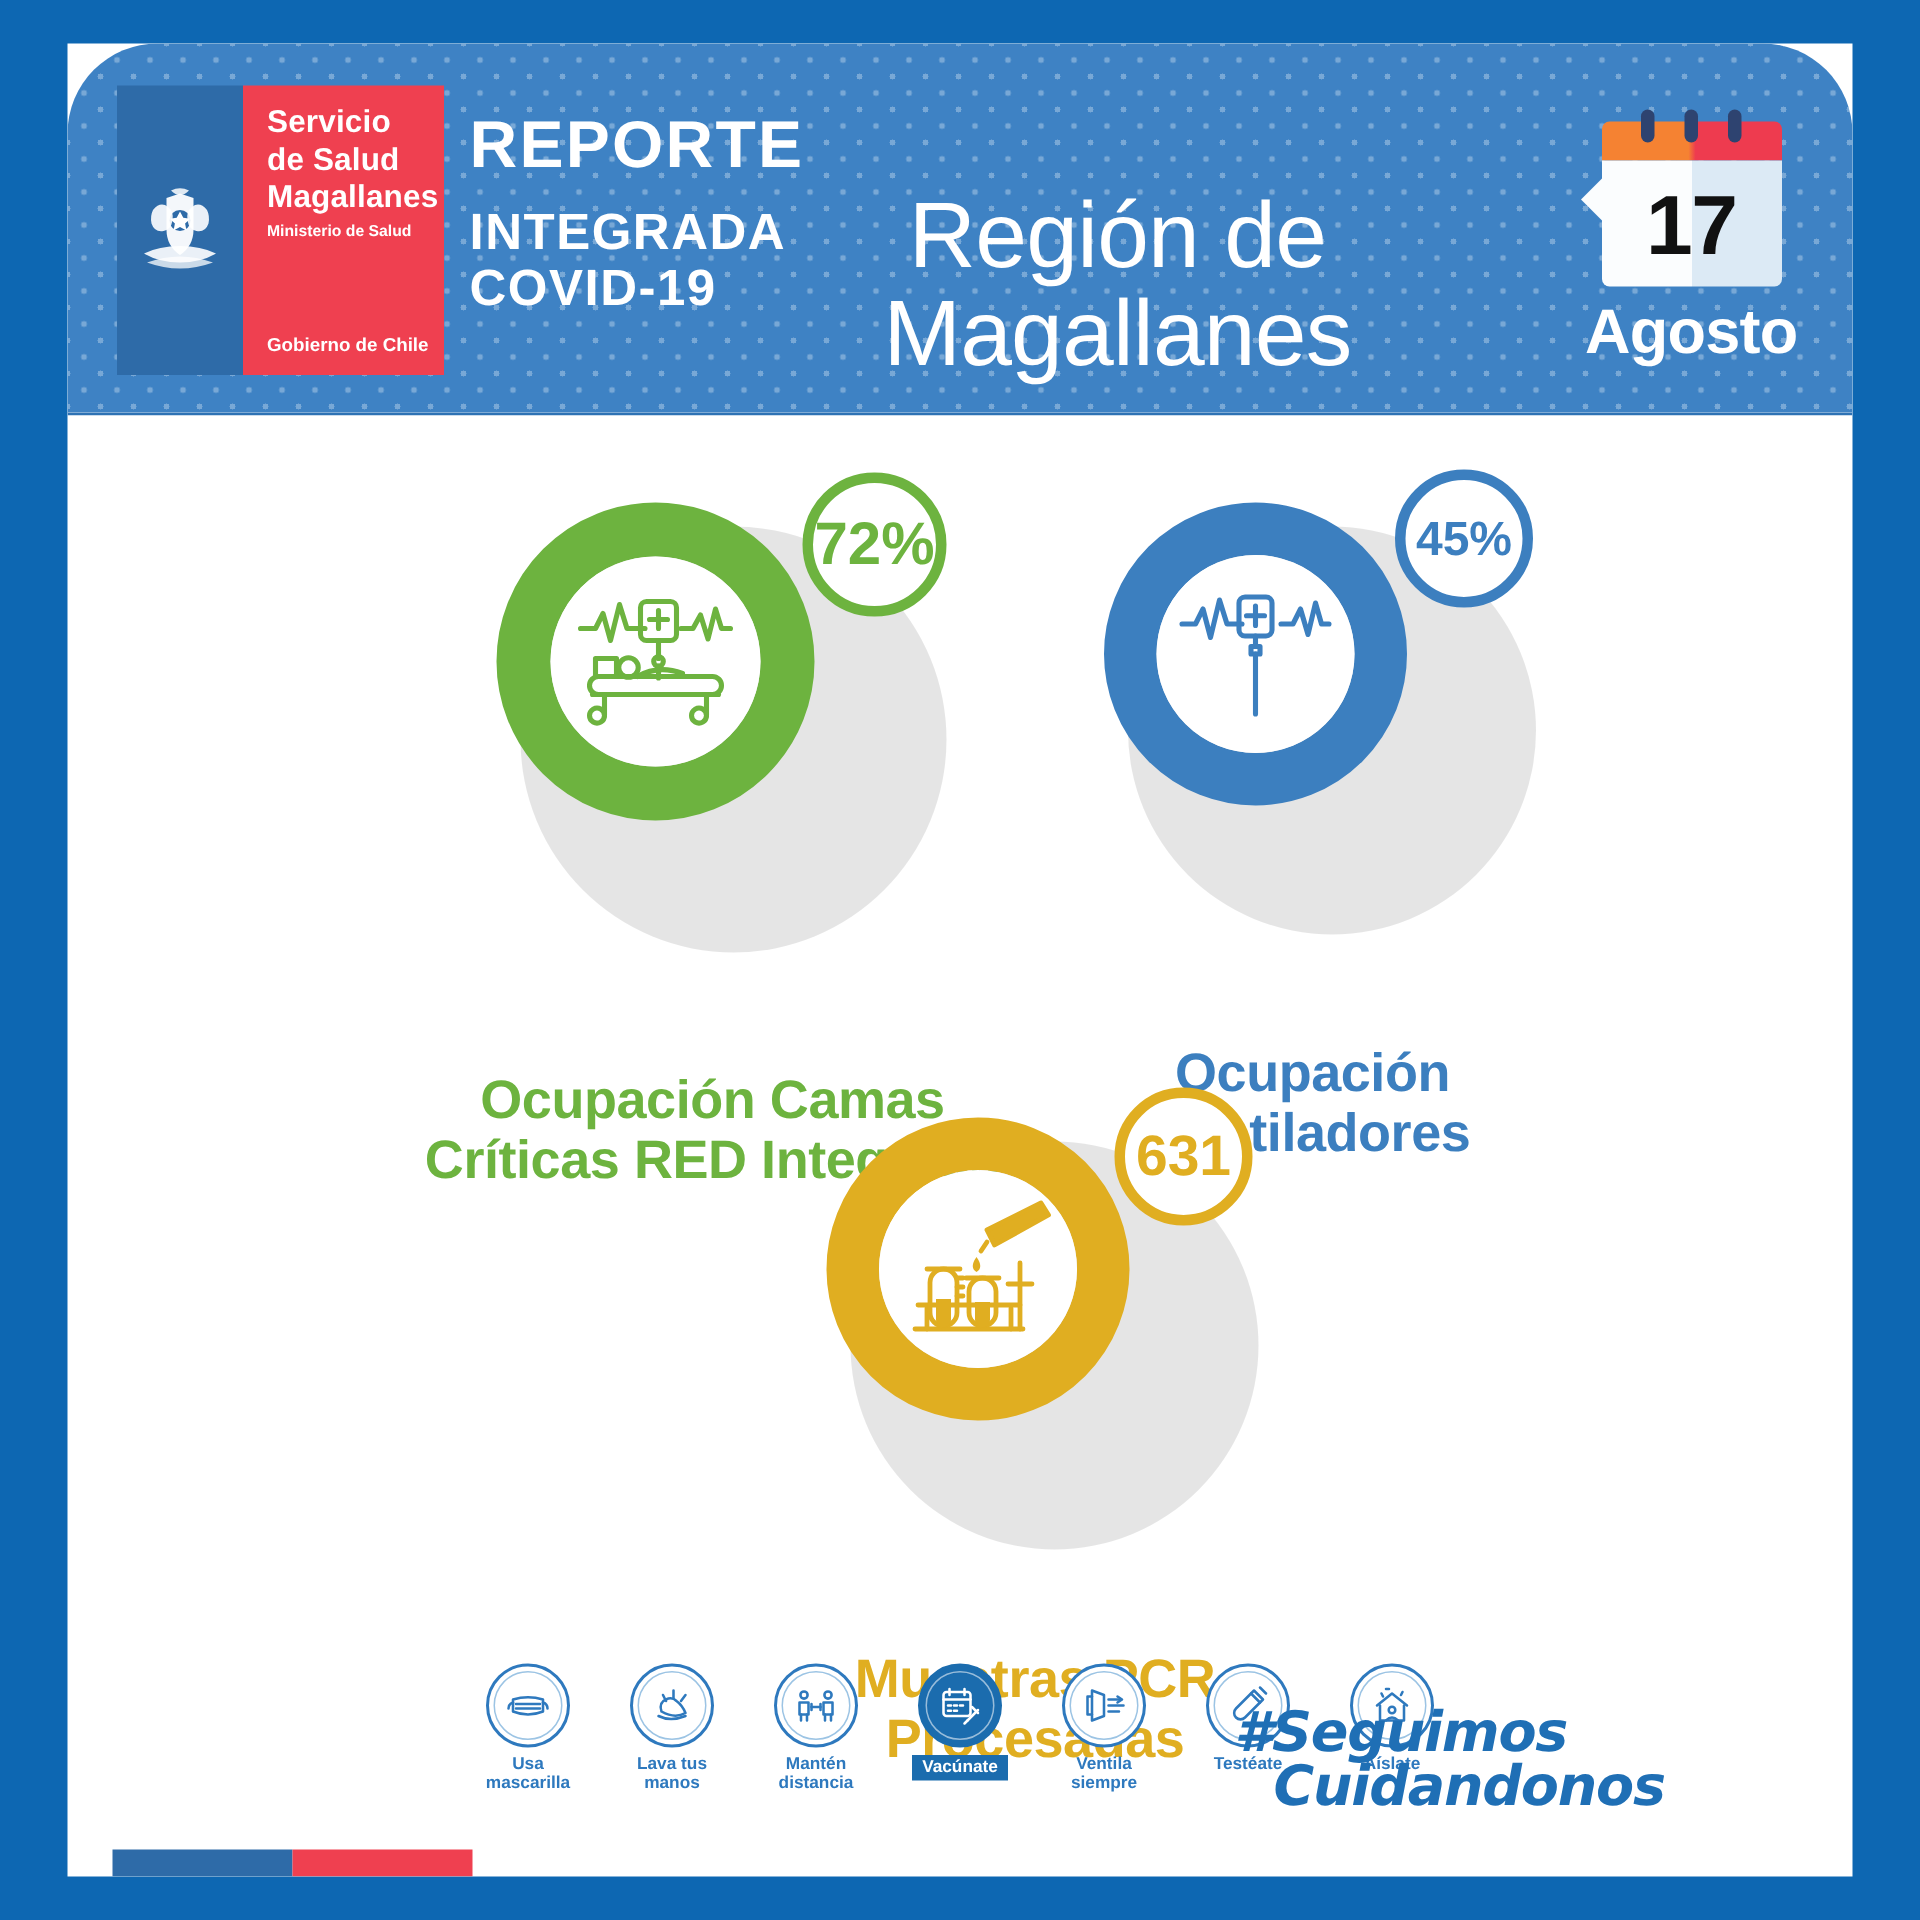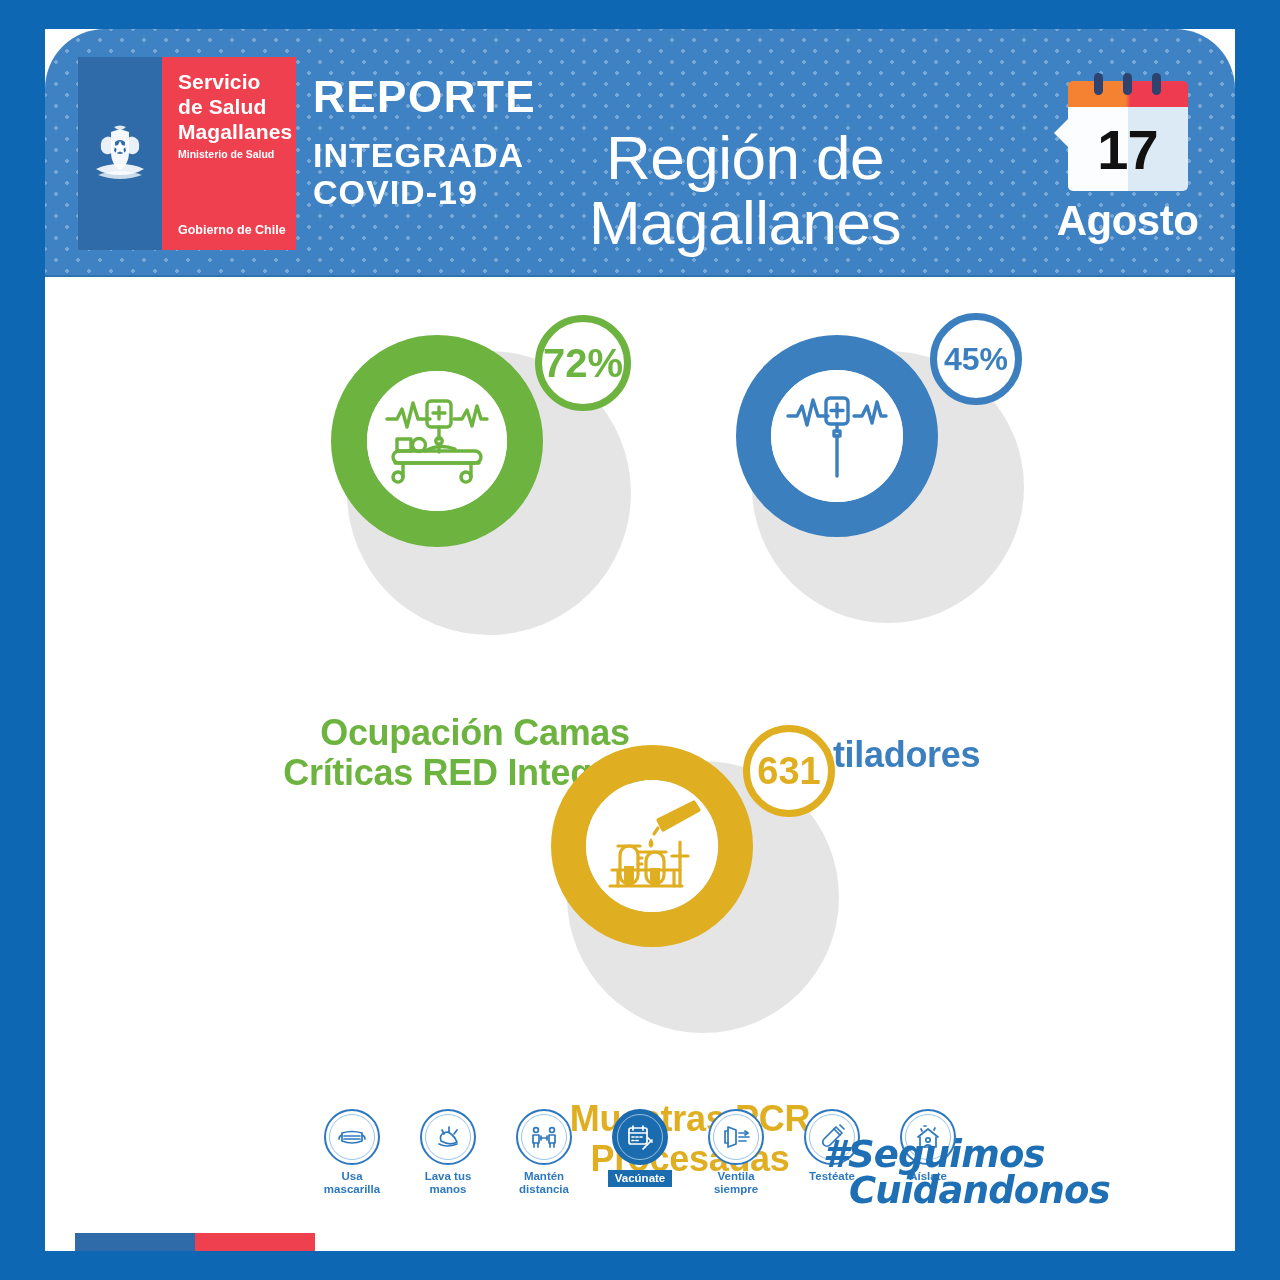--- a/index.html
+++ b/index.html
@@ -476,21 +476,21 @@
               <path d="M51 48 v40"></path>
             </svg>
           </span>
         </div>
       </div>
       <div class="badge">
         <span>45%</span>
       </div>
     </div>
     <div class="metric-label">
-      <br>
+      <span>Ocupación</span><br>
       <span>Ventiladores</span>
     </div>
   </div>
 
   <div class="metric" id="m-pcr">
     <div class="donut-wrap" style="width:290px;height:290px;">
       <div class="donut-shadow" style="width:272px;height:272px;left:22px;top:22px;"></div>
       <div class="donut" style="position:absolute;left:6px;top:6px;">
         <div class="donut-hole">
           <span>

